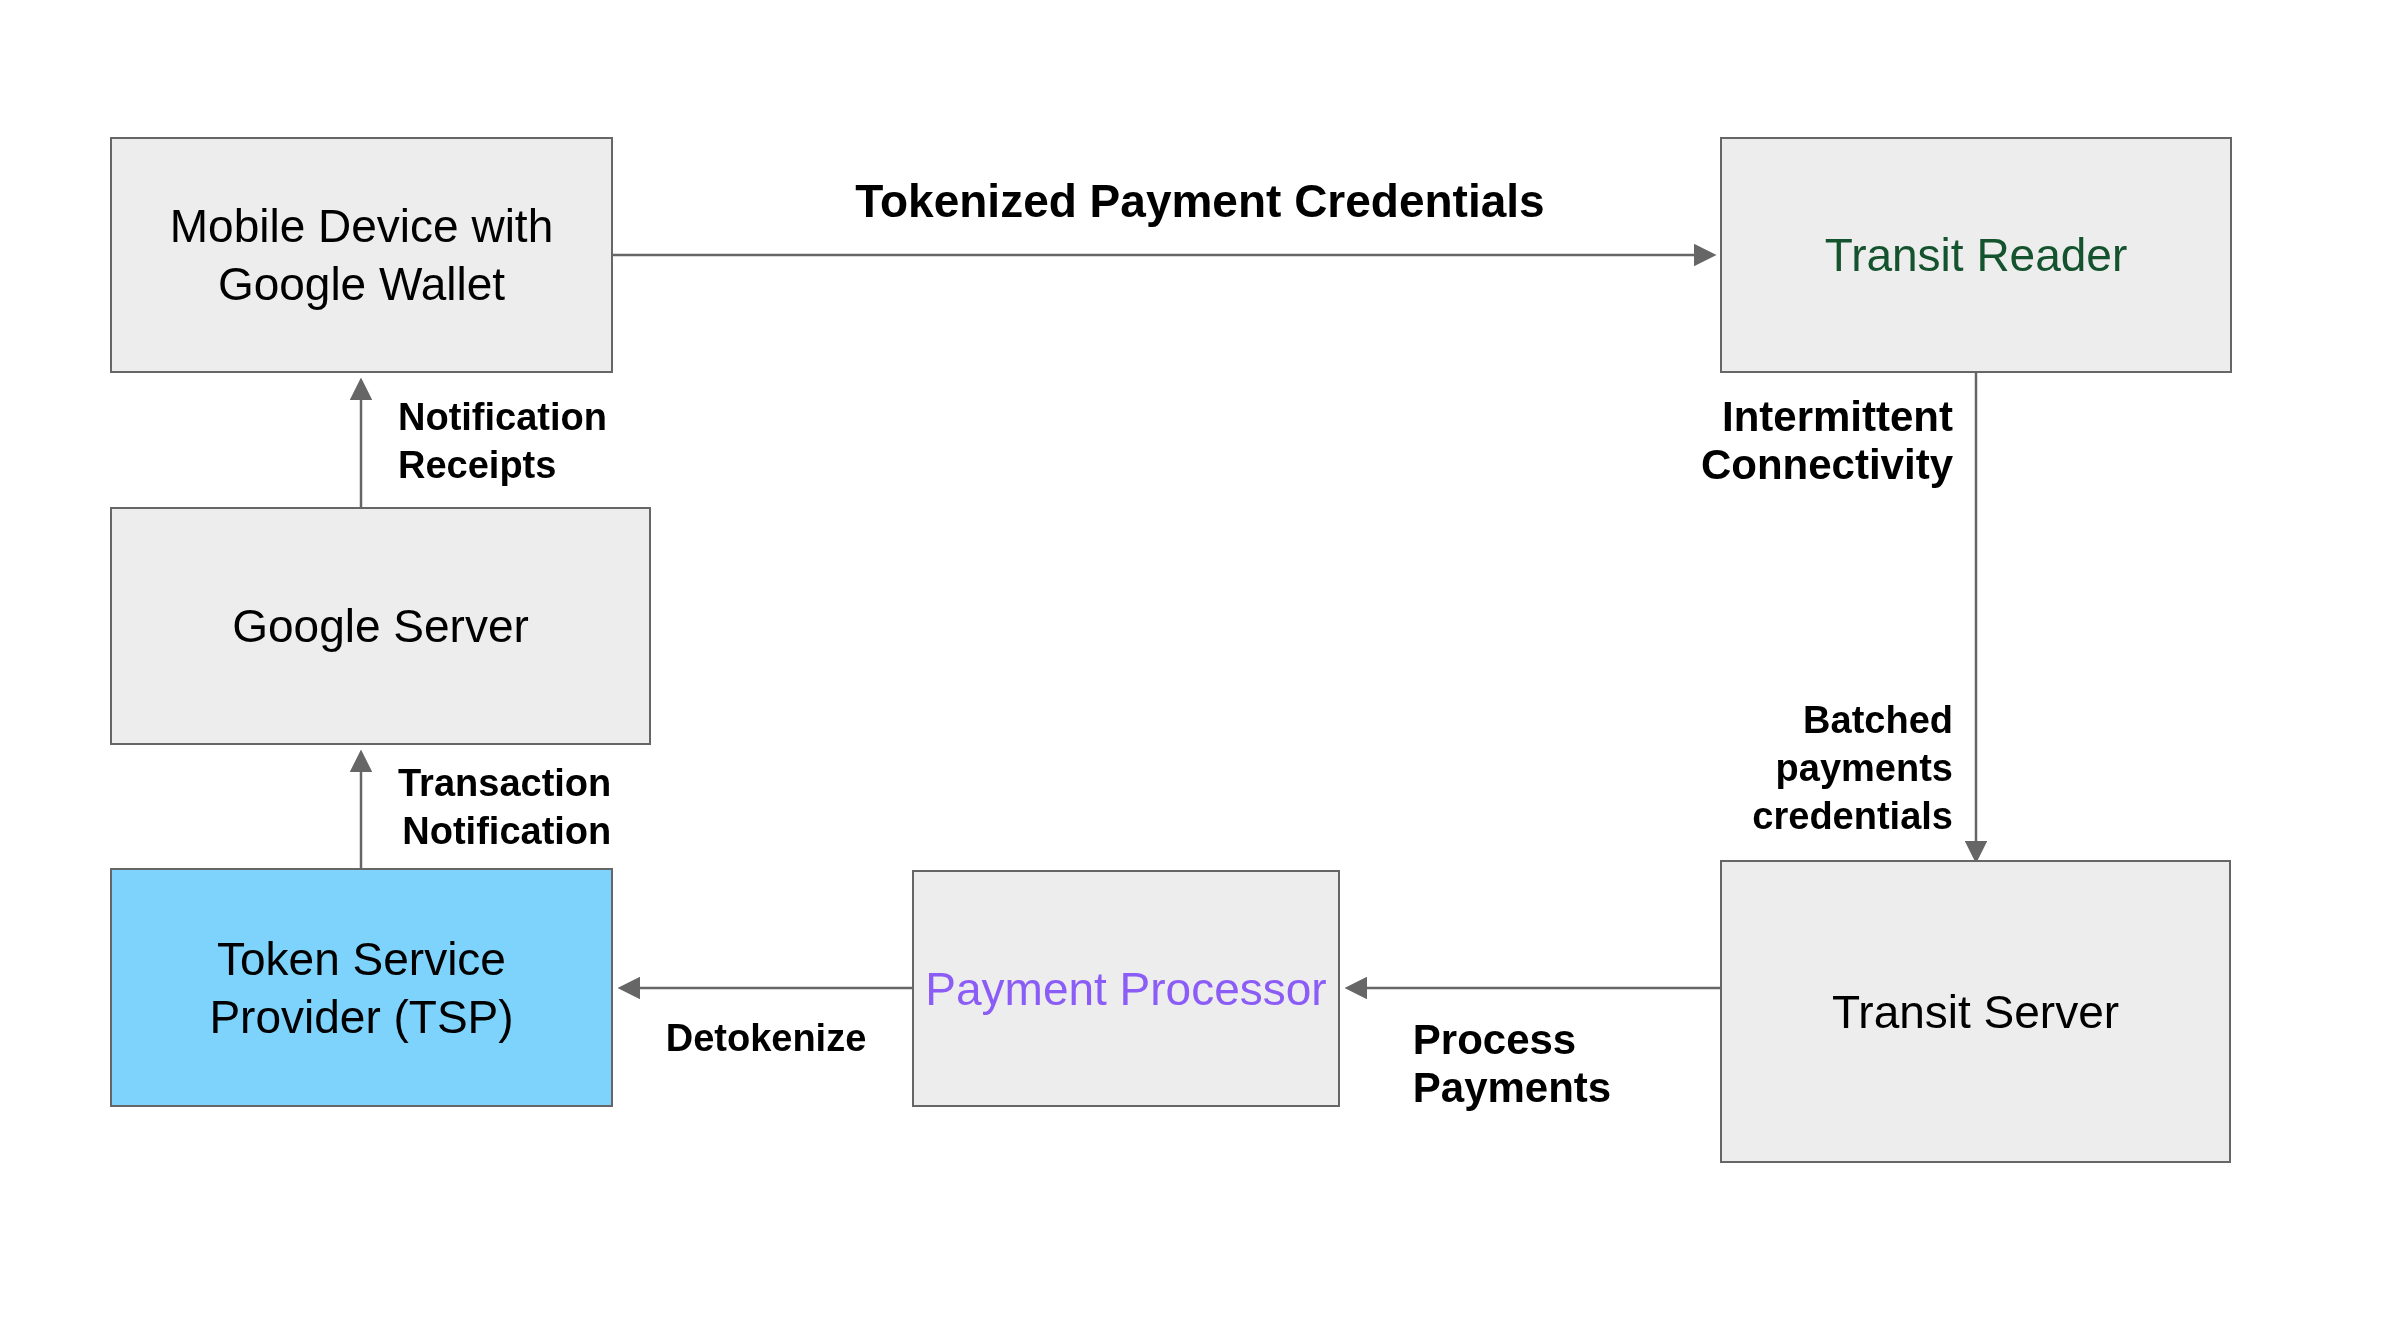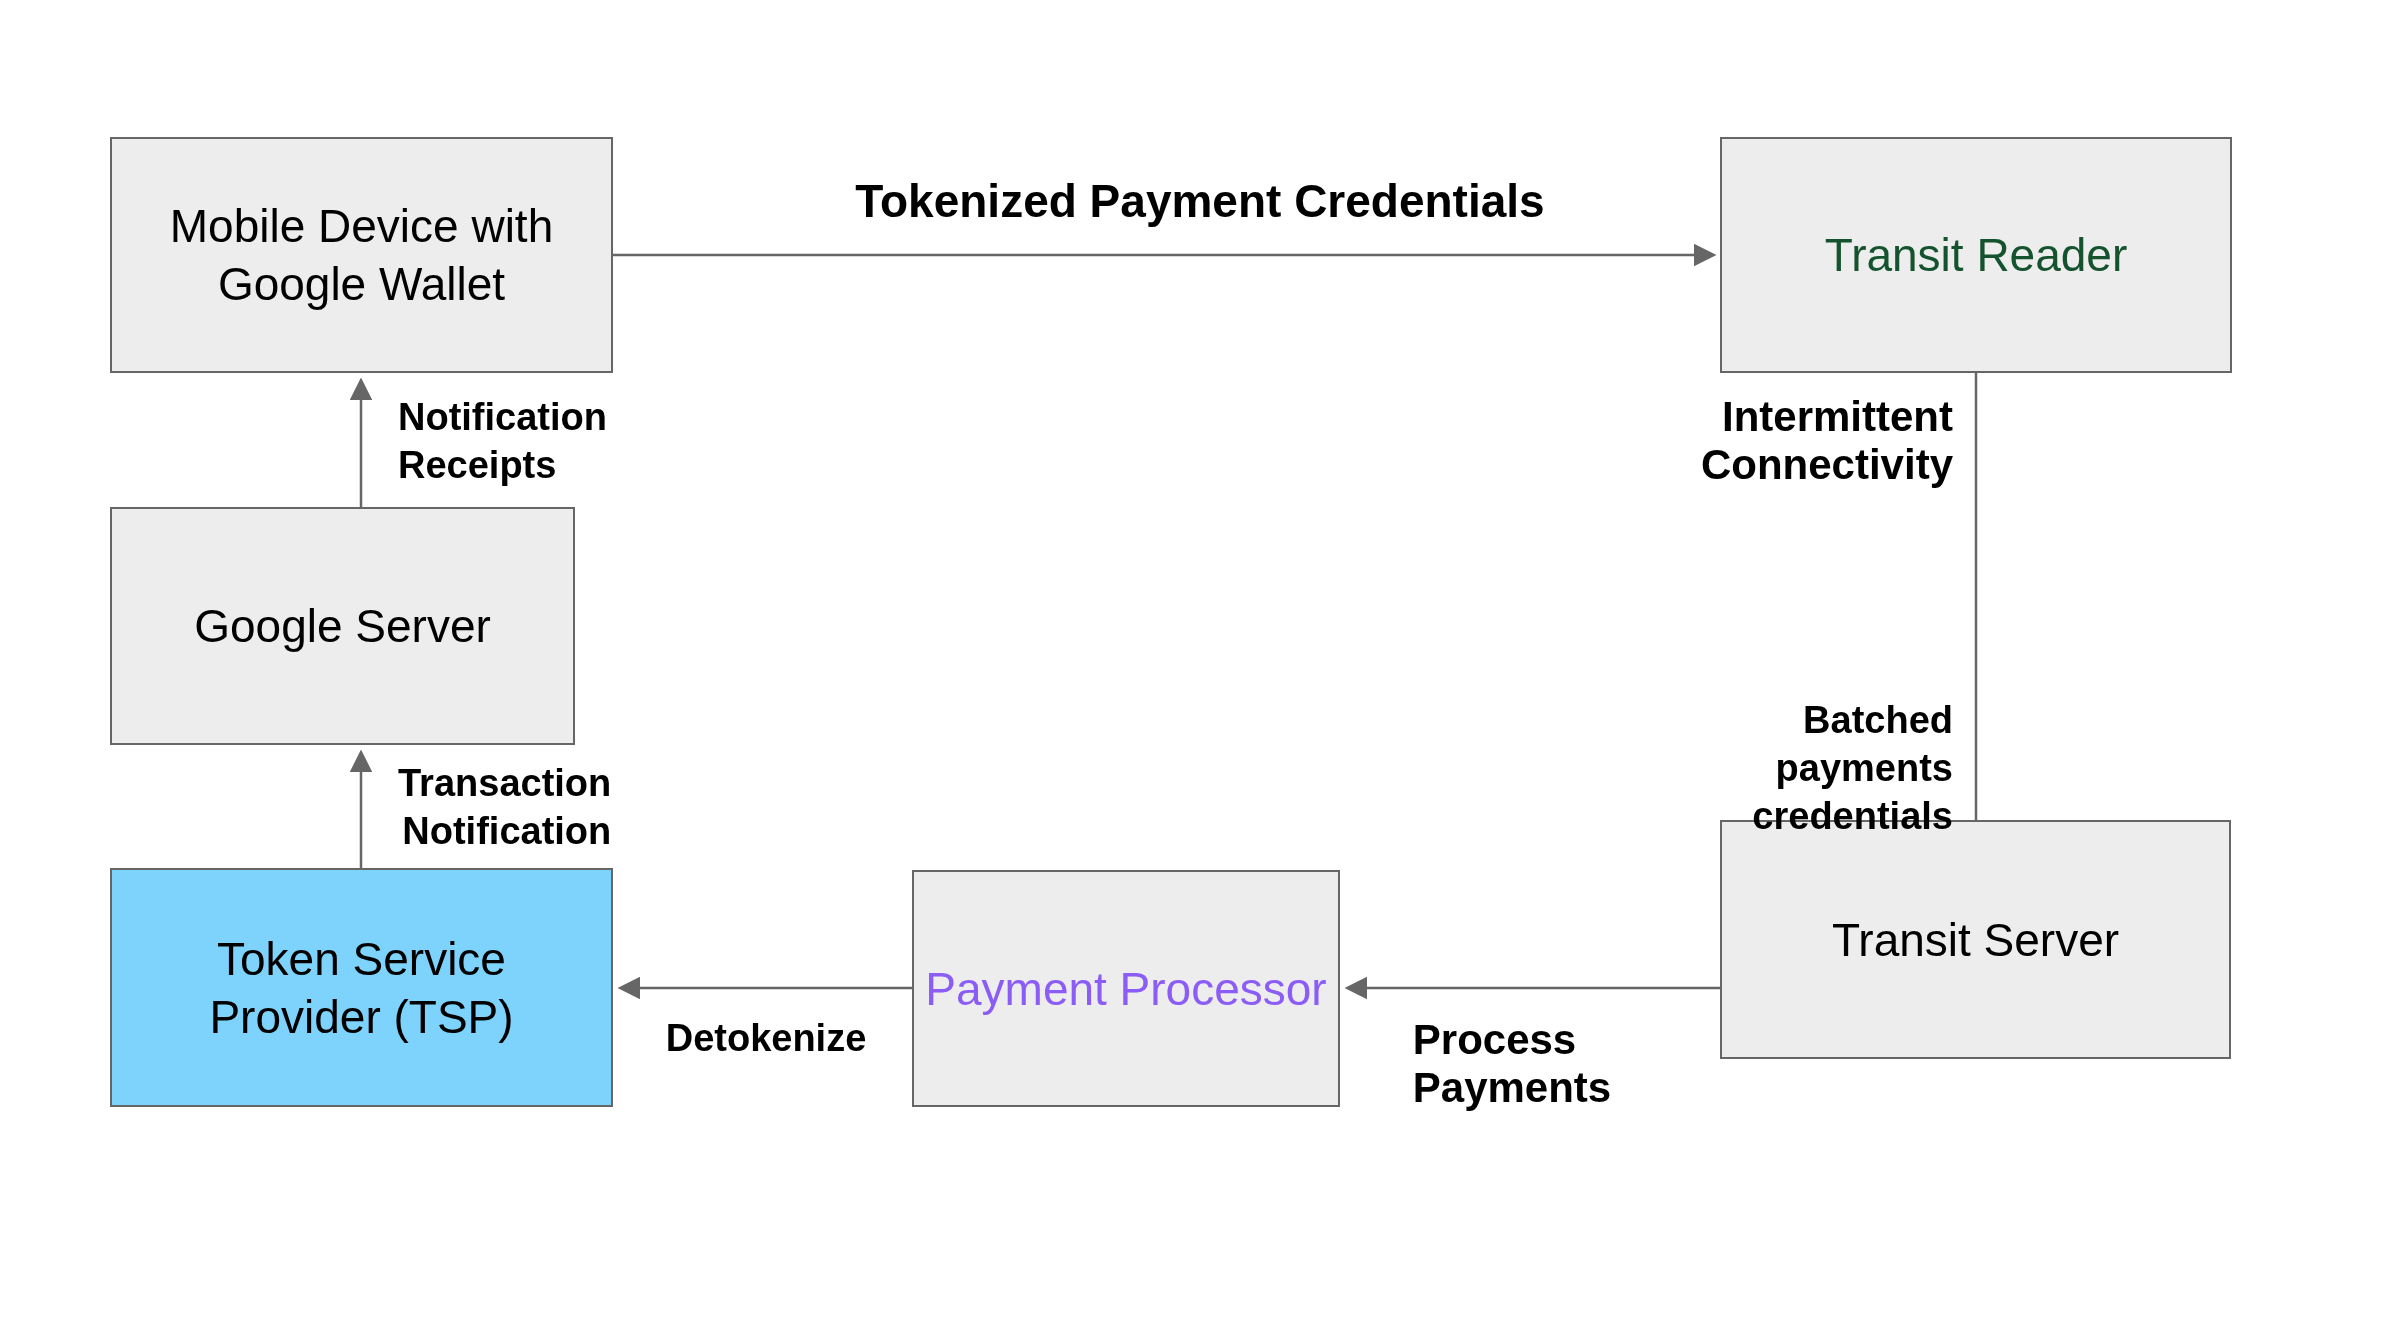--- a/index.html
+++ b/index.html
@@ -64,31 +64,31 @@
       </g>
   </svg>
   <div id="node-layer">
       <div class="node" style="left: 110px; top: 137px; width: 503px; height: 236px; background: rgb(237, 237, 237); border: 2.5px solid rgb(102, 102, 102);">
         <div class="node-label" style="color: rgb(0, 0, 0); white-space: pre-line;">Mobile Device with
 Google Wallet</div>
       </div>
       <div class="node" style="left: 1720px; top: 137px; width: 512px; height: 236px; background: rgb(237, 237, 237); border: 2.5px solid rgb(102, 102, 102);">
         <div class="node-label" style="color: #14532d; white-space: pre-line;">Transit Reader</div>
       </div>
-      <div class="node" style="left: 110px; top: 507px; width: 465px; height: 238px; background: rgb(237, 237, 237); border: 2.5px solid rgb(102, 102, 102);">
+      <div class="node" style="left: 110px; top: 507px; width: 541px; height: 238px; background: rgb(237, 237, 237); border: 2.5px solid rgb(102, 102, 102);">
         <div class="node-label" style="color: rgb(0, 0, 0); white-space: pre-line;">Google Server</div>
       </div>
       <div class="node" style="left: 110px; top: 868px; width: 503px; height: 239px; background: #7dd3fc; border: 2.5px solid rgb(102, 102, 102);">
         <div class="node-label" style="color: rgb(0, 0, 0); white-space: pre-line;">Token Service
 Provider (TSP)</div>
       </div>
       <div class="node" style="left: 912px; top: 870px; width: 428px; height: 237px; background: rgb(237, 237, 237); border: 2.5px solid rgb(102, 102, 102);">
         <div class="node-label" style="color: #8b5cf6; white-space: pre-line;">Payment Processor</div>
       </div>
-      <div class="node" style="left: 1720px; top: 820px; width: 511px; height: 239px; background: rgb(237, 237, 237); border: 2.5px solid rgb(102, 102, 102);">
+      <div class="node" style="left: 1720px; top: 860px; width: 511px; height: 303px; background: rgb(237, 237, 237); border: 2.5px solid rgb(102, 102, 102);">
         <div class="node-label" style="color: rgb(0, 0, 0); white-space: pre-line;">Transit Server</div>
       </div>
     </div>
   <div id="label-layer">
       <div class="edge-label" style="top: 172px; font-size: 46px; line-height: 58px; color: rgb(0, 0, 0); left: 1200px; transform: translateX(-50%); text-align: right; white-space: pre-line;">Tokenized Payment Credentials</div>
       <div class="edge-label" style="top: 393px; font-size: 38px; line-height: 48px; color: rgb(0, 0, 0); left: 398px; text-align: left; white-space: pre-line;">Notification
 Receipts</div>
       <div class="edge-label" style="top: 393px; font-size: 42px; line-height: 48px; color: rgb(0, 0, 0); right: 444px; text-align: right; white-space: pre-line;">Intermittent
 Connectivity</div>
       <div class="edge-label" style="top: 759px; font-size: 38px; line-height: 48px; color: rgb(0, 0, 0); left: 398px; text-align: right; white-space: pre-line;">Transaction

